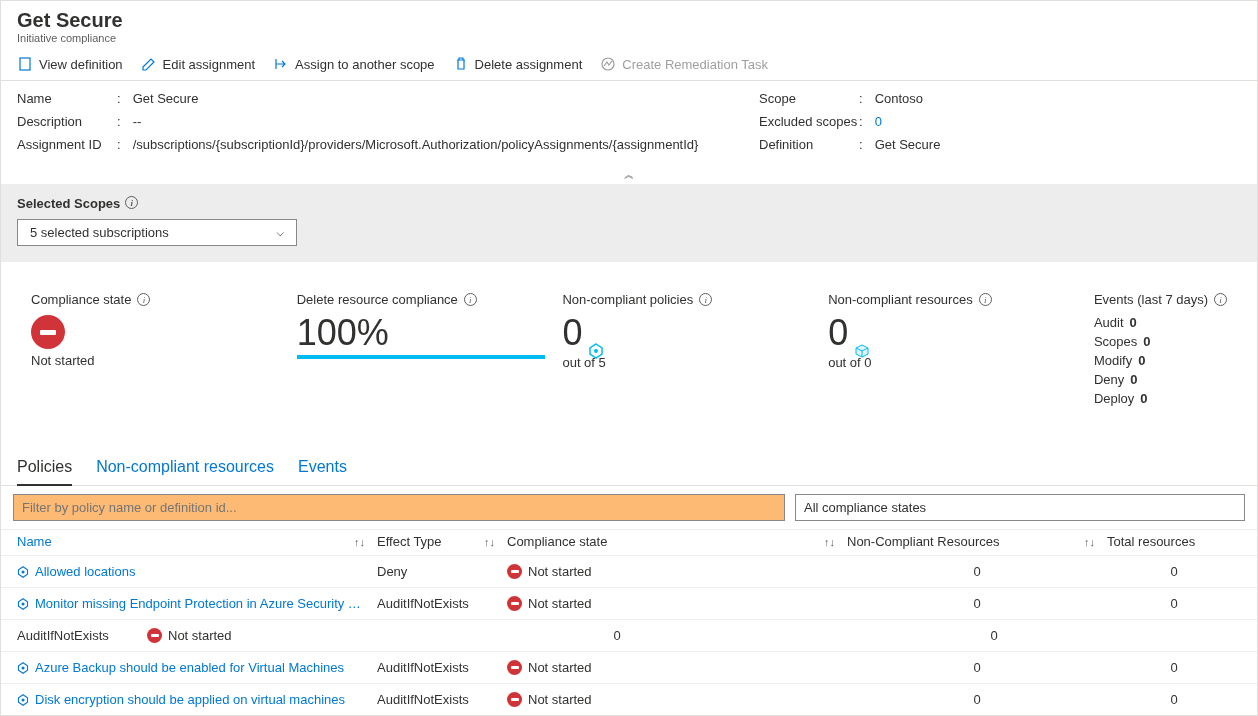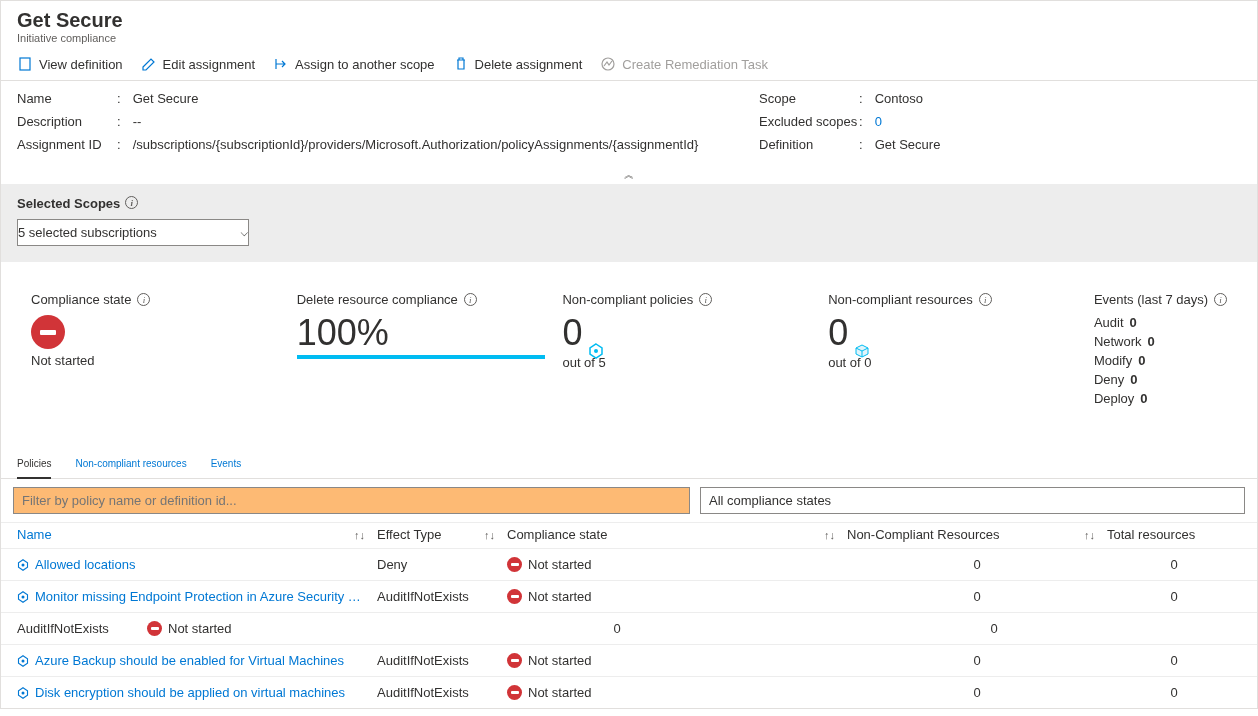--- a/index.html
+++ b/index.html
@@ -42,22 +42,22 @@
       background: #ededed; padding: 12px 16px 16px;
     }
     .scopes-label { font-weight: 600; font-size: 13px; margin-bottom: 8px; display: flex; align-items: flex-start; gap: 5px;}
     .info-icon {
       display: inline-flex; width: 13px; height: 13px; border: 1px solid #605e5c;
       border-radius: 50%; align-items: center; justify-content: center;
       font-size: 9px; font-style: italic; font-family: serif; color: #605e5c;
       cursor: pointer;
     }
     .scope-select {
-      background: #fff; border: 1px solid #8a8886; padding: 5px 0;
-      width: 232px; display: flex; justify-content: space-between;
+      background: #fff; border: 1px solid #8a8886; padding: 5px 12px;
+      width: 280px; display: flex; justify-content: space-between;
       align-items: center; cursor: pointer;
     }
     
     .stats {
       display: flex; padding: 30px 30px 40px; gap: 10px;
     }
     .stat-block { flex: 1; }
     .stat-block.narrow { flex: 0 0 auto; }
     .stat-title { font-size: 13px; display: flex; align-items: center; gap: 6px; margin-bottom: 8px;}
     .stat-big { font-size: 36px; font-weight: 300; line-height: 1; display: flex; align-items: flex-end; gap: 4px;}
@@ -71,30 +71,30 @@
     .underline-bar { width: 248px; height: 4px; background: #00bcf2; margin-top: 4px;}
     .tiny-icon { display:inline-block; width:16px; height:16px; margin-left:2px; margin-bottom:6px; }
     .events-list { font-size: 13px; }
     .events-list div { margin-bottom: 4px; }
     .events-list b { margin-left: 6px; font-weight: 600;}
     
     .tabs {
       display: flex; gap: 24px; padding: 0 16px;
       border-bottom: 1px solid #e1dfdd;
     }
-    .tab { padding: 8px 0; cursor: pointer; color: #0078d4; font-size: 10px; }
+    .tab { padding: 8px 0; cursor: pointer; color: #0078d4; font-size: 16px; }
     .tab.active { color: #323130; border-bottom: 2px solid #323130; margin-bottom: -1px; font-weight: 400;}
     
     .filters { display: flex; gap: 10px; padding: 8px 12px; }
     .filter-input {
       flex: 1; border: 1px solid #8a8886; padding: 5px 8px; font-size: 13px;
       color: #605e5c; background: #fdba74;
     }
     .filter-select {
-      width: 545px; border: 1px solid #8a8886; padding: 5px 8px; font-size: 13px;
+      width: 450px; border: 1px solid #8a8886; padding: 5px 8px; font-size: 13px;
       background: #fff; cursor: pointer;
     }
     
     .table { width: 100%; }
     .table-header, .table-row-el {
       display: flex; align-items: center; padding: 8px 16px;
       border-top: 1px solid #ededed;
     }
     .table-header { font-weight: 400; padding-top: 4px; padding-bottom: 6px;}
     .col-name { flex: 0 0 360px; display: flex; align-items: center; gap: 6px; }
@@ -267,21 +267,21 @@
     </div>
     <div class="stat-caption">out of 0</div>
   </div>
   <div class="stat-block narrow">
     <div class="stat-title">
         <span>Events (last 7 days)</span>
         <span class="info-icon">i</span>
       </div>
     <div class="events-list">
       <div><span>Audit</span><b>0</b></div>
-      <div><span>Network</span><b>0</b></div>
+      <div><span>Scopes</span><b>0</b></div>
       <div><span>Modify</span><b>0</b></div>
       <div><span>Deny</span><b>0</b></div>
       <div><span>Deploy</span><b>0</b></div>
     </div>
   </div>
 </div>
 
 <div class="tabs">
   <div class="tab active">Policies</div>
   <div class="tab">Non-compliant resources</div>

